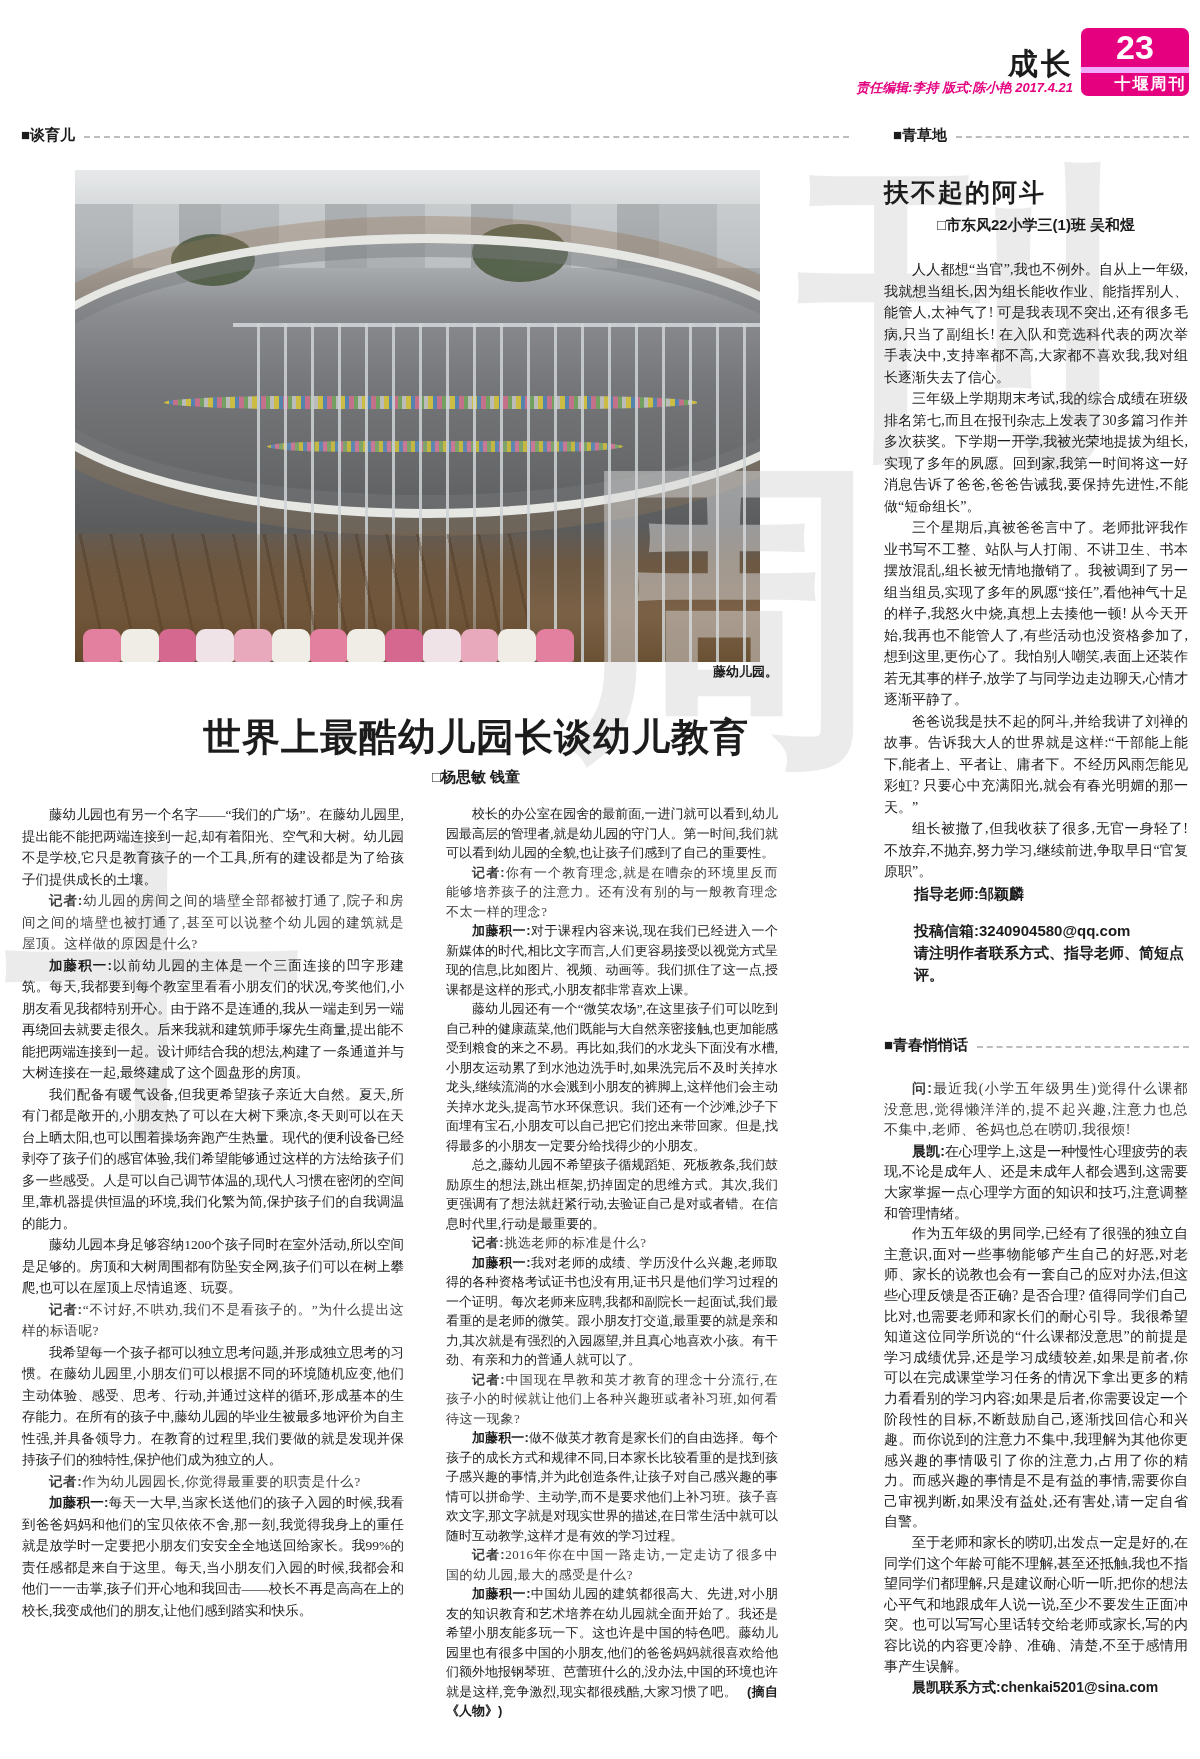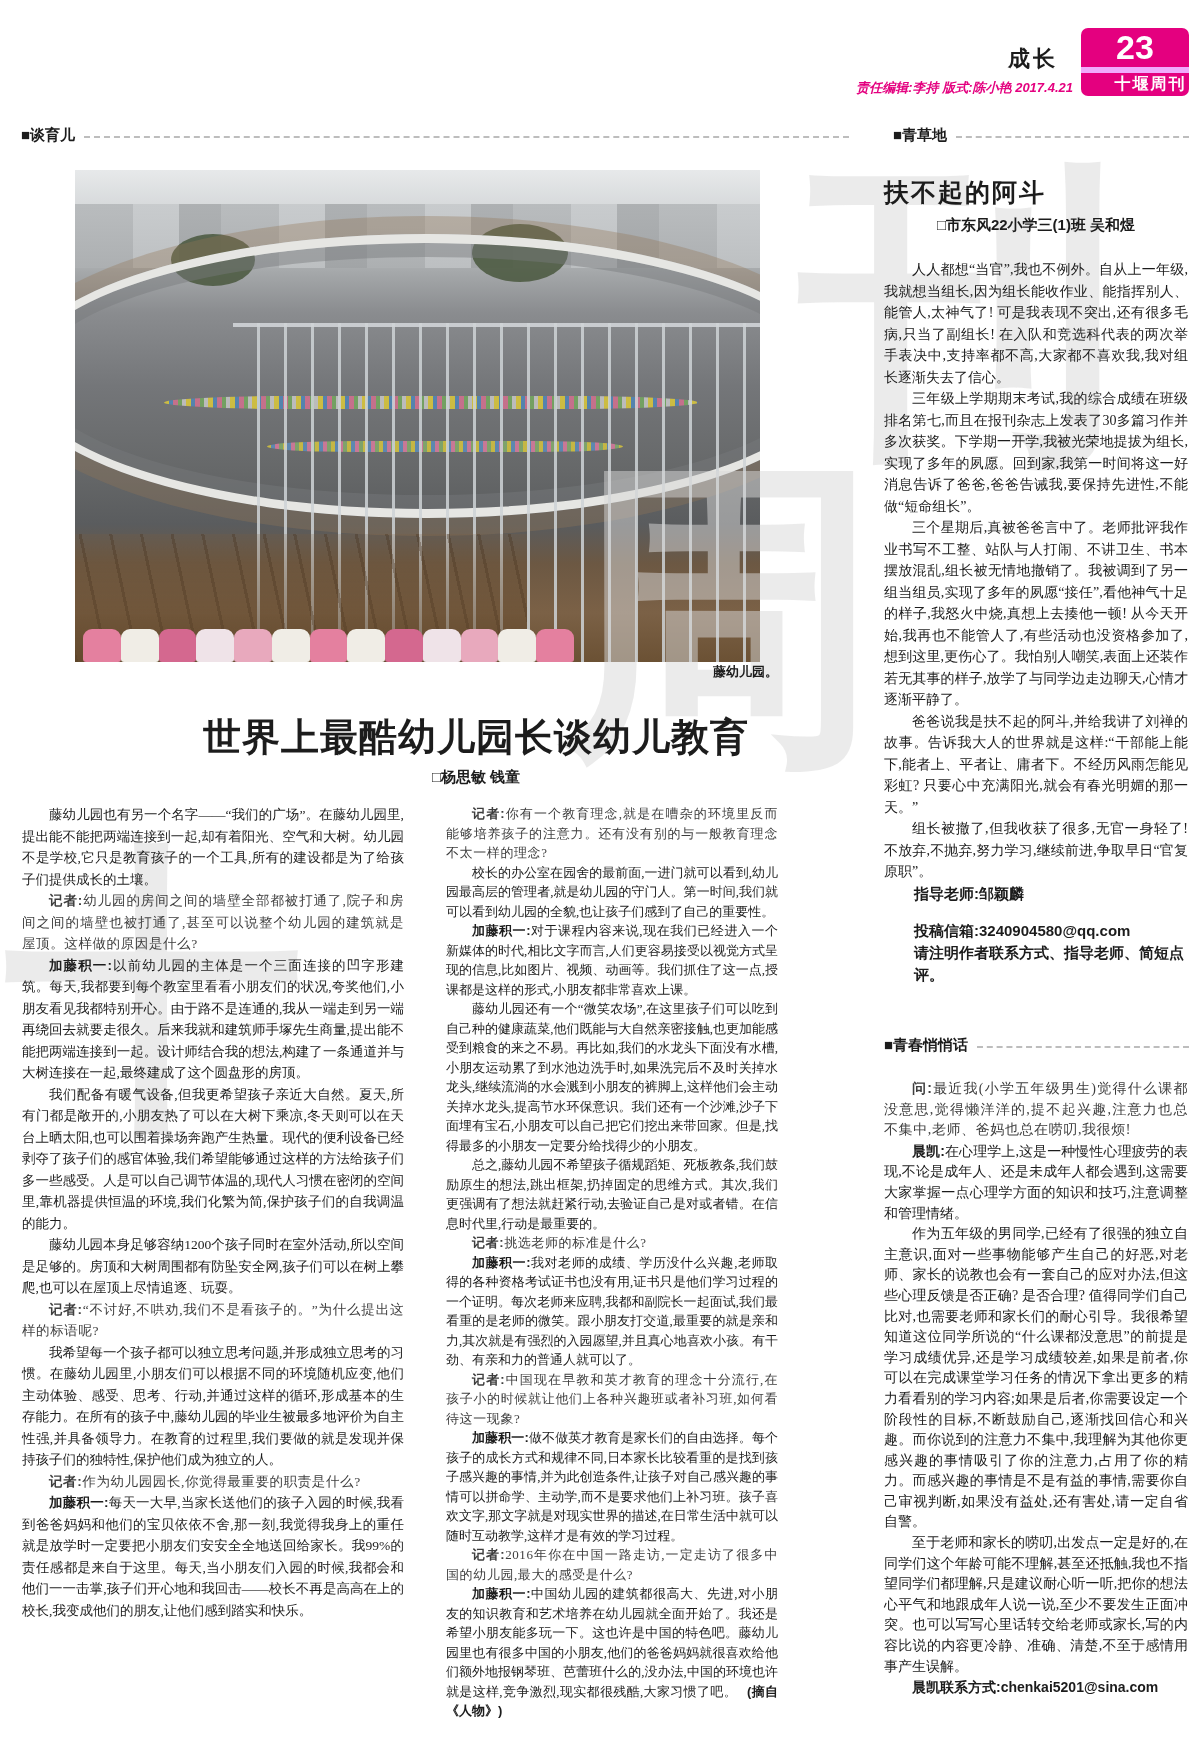--- a/index.html
+++ b/index.html
@@ -6,21 +6,21 @@
   #page{position:relative;width:1200px;height:1759px;background:#ffffff;margin:0 auto;
         overflow:hidden;font-family:"Liberation Serif","DejaVu Serif",serif;color:#1c1c1c;}
   .sans{font-family:"Liberation Sans","DejaVu Sans",sans-serif;}
   .abs{position:absolute;}
 
   
   .wm{position:absolute;z-index:3;color:#d9d9d9;opacity:.5;font-weight:bold;
       font-family:"Liberation Sans","DejaVu Sans",sans-serif;line-height:1;pointer-events:none;}
 
   
-  #mast-title{left:1008px;top:44px;font-size:22px;font-weight:bold;letter-spacing:3px;z-index:10;}
+  #mast-title{left:1008px;top:44px;font-size:30px;font-weight:bold;letter-spacing:3px;z-index:10;}
   #mast-box{left:1081px;top:28px;width:108px;height:68px;border-radius:7px;z-index:10;
             display:flex;flex-direction:column;overflow:hidden;}
   #mast-num{flex:1;display:flex;align-items:center;justify-content:center;color:#fff;
             font-size:34px;font-weight:bold;border-bottom:6px solid #f0abfc;}
   #mast-name{height:26px;display:flex;align-items:center;justify-content:center;color:#fff;
              font-size:16px;font-weight:bold;letter-spacing:2px;padding-left:31px;}
   #editor-line{right:127px;top:79px;font-size:13px;font-weight:bold;font-style:italic;z-index:10;}
 
   
   .sec{display:flex;align-items:center;z-index:10;font-size:15px;font-weight:bold;}
@@ -142,22 +142,22 @@
       <p class="para kind-q"><b class="lead">记者:</b>幼儿园的房间之间的墙壁全部都被打通了,院子和房间之间的墙壁也被打通了,甚至可以说整个幼儿园的建筑就是屋顶。这样做的原因是什么?</p>
       <p class="para kind-a"><b class="lead">加藤积一:</b>以前幼儿园的主体是一个三面连接的凹字形建筑。每天,我都要到每个教室里看看小朋友们的状况,夸奖他们,小朋友看见我都特别开心。由于路不是连通的,我从一端走到另一端再绕回去就要走很久。后来我就和建筑师手塚先生商量,提出能不能把两端连接到一起。设计师结合我的想法,构建了一条通道并与大树连接在一起,最终建成了这个圆盘形的房顶。</p>
       <p class="para kind-p">我们配备有暖气设备,但我更希望孩子亲近大自然。夏天,所有门都是敞开的,小朋友热了可以在大树下乘凉,冬天则可以在天台上晒太阳,也可以围着操场奔跑产生热量。现代的便利设备已经剥夺了孩子们的感官体验,我们希望能够通过这样的方法给孩子们多一些感受。人是可以自己调节体温的,现代人习惯在密闭的空间里,靠机器提供恒温的环境,我们化繁为简,保护孩子们的自我调温的能力。</p>
       <p class="para kind-p">藤幼儿园本身足够容纳1200个孩子同时在室外活动,所以空间是足够的。房顶和大树周围都有防坠安全网,孩子们可以在树上攀爬,也可以在屋顶上尽情追逐、玩耍。</p>
       <p class="para kind-q"><b class="lead">记者:</b>“不讨好,不哄劝,我们不是看孩子的。”为什么提出这样的标语呢?</p>
       <p class="para kind-p">我希望每一个孩子都可以独立思考问题,并形成独立思考的习惯。在藤幼儿园里,小朋友们可以根据不同的环境随机应变,他们主动体验、感受、思考、行动,并通过这样的循环,形成基本的生存能力。在所有的孩子中,藤幼儿园的毕业生被最多地评价为自主性强,并具备领导力。在教育的过程里,我们要做的就是发现并保持孩子们的独特性,保护他们成为独立的人。</p>
       <p class="para kind-q"><b class="lead">记者:</b>作为幼儿园园长,你觉得最重要的职责是什么?</p>
       <p class="para kind-a"><b class="lead">加藤积一:</b>每天一大早,当家长送他们的孩子入园的时候,我看到爸爸妈妈和他们的宝贝依依不舍,那一刻,我觉得我身上的重任就是放学时一定要把小朋友们安安全全地送回给家长。我99%的责任感都是来自于这里。每天,当小朋友们入园的时候,我都会和他们一一击掌,孩子们开心地和我回击——校长不再是高高在上的校长,我变成他们的朋友,让他们感到踏实和快乐。</p>
     </div>
   <div id="col2" class="abs bodycol">
+      <p class="para kind-p">校长的办公室在园舍的最前面,一进门就可以看到,幼儿园最高层的管理者,就是幼儿园的守门人。第一时间,我们就可以看到幼儿园的全貌,也让孩子们感到了自己的重要性。</p>
       <p class="para kind-q"><b class="lead">记者:</b>你有一个教育理念,就是在嘈杂的环境里反而能够培养孩子的注意力。还有没有别的与一般教育理念不太一样的理念?</p>
-      <p class="para kind-p">校长的办公室在园舍的最前面,一进门就可以看到,幼儿园最高层的管理者,就是幼儿园的守门人。第一时间,我们就可以看到幼儿园的全貌,也让孩子们感到了自己的重要性。</p>
       <p class="para kind-a"><b class="lead">加藤积一:</b>对于课程内容来说,现在我们已经进入一个新媒体的时代,相比文字而言,人们更容易接受以视觉方式呈现的信息,比如图片、视频、动画等。我们抓住了这一点,授课都是这样的形式,小朋友都非常喜欢上课。</p>
       <p class="para kind-p">藤幼儿园还有一个“微笑农场”,在这里孩子们可以吃到自己种的健康蔬菜,他们既能与大自然亲密接触,也更加能感受到粮食的来之不易。再比如,我们的水龙头下面没有水槽,小朋友运动累了到水池边洗手时,如果洗完后不及时关掉水龙头,继续流淌的水会溅到小朋友的裤脚上,这样他们会主动关掉水龙头,提高节水环保意识。我们还有一个沙滩,沙子下面埋有宝石,小朋友可以自己把它们挖出来带回家。但是,找得最多的小朋友一定要分给找得少的小朋友。</p>
       <p class="para kind-p">总之,藤幼儿园不希望孩子循规蹈矩、死板教条,我们鼓励原生的想法,跳出框架,扔掉固定的思维方式。其次,我们更强调有了想法就赶紧行动,去验证自己是对或者错。在信息时代里,行动是最重要的。</p>
       <p class="para kind-q"><b class="lead">记者:</b>挑选老师的标准是什么?</p>
       <p class="para kind-a"><b class="lead">加藤积一:</b>我对老师的成绩、学历没什么兴趣,老师取得的各种资格考试证书也没有用,证书只是他们学习过程的一个证明。每次老师来应聘,我都和副院长一起面试,我们最看重的是老师的微笑。跟小朋友打交道,最重要的就是亲和力,其次就是有强烈的入园愿望,并且真心地喜欢小孩。有干劲、有亲和力的普通人就可以了。</p>
       <p class="para kind-q"><b class="lead">记者:</b>中国现在早教和英才教育的理念十分流行,在孩子小的时候就让他们上各种兴趣班或者补习班,如何看待这一现象?</p>
       <p class="para kind-a"><b class="lead">加藤积一:</b>做不做英才教育是家长们的自由选择。每个孩子的成长方式和规律不同,日本家长比较看重的是找到孩子感兴趣的事情,并为此创造条件,让孩子对自己感兴趣的事情可以拼命学、主动学,而不是要求他们上补习班。孩子喜欢文字,那文字就是对现实世界的描述,在日常生活中就可以随时互动教学,这样才是有效的学习过程。</p>
       <p class="para kind-q"><b class="lead">记者:</b>2016年你在中国一路走访,一定走访了很多中国的幼儿园,最大的感受是什么?</p>
       <p class="para kind-a"><b class="lead">加藤积一:</b>中国幼儿园的建筑都很高大、先进,对小朋友的知识教育和艺术培养在幼儿园就全面开始了。我还是希望小朋友能多玩一下。这也许是中国的特色吧。藤幼儿园里也有很多中国的小朋友,他们的爸爸妈妈就很喜欢给他们额外地报钢琴班、芭蕾班什么的,没办法,中国的环境也许就是这样,竞争激烈,现实都很残酷,大家习惯了吧。<b class="credit">(摘自《人物》)</b></p>
     </div>

